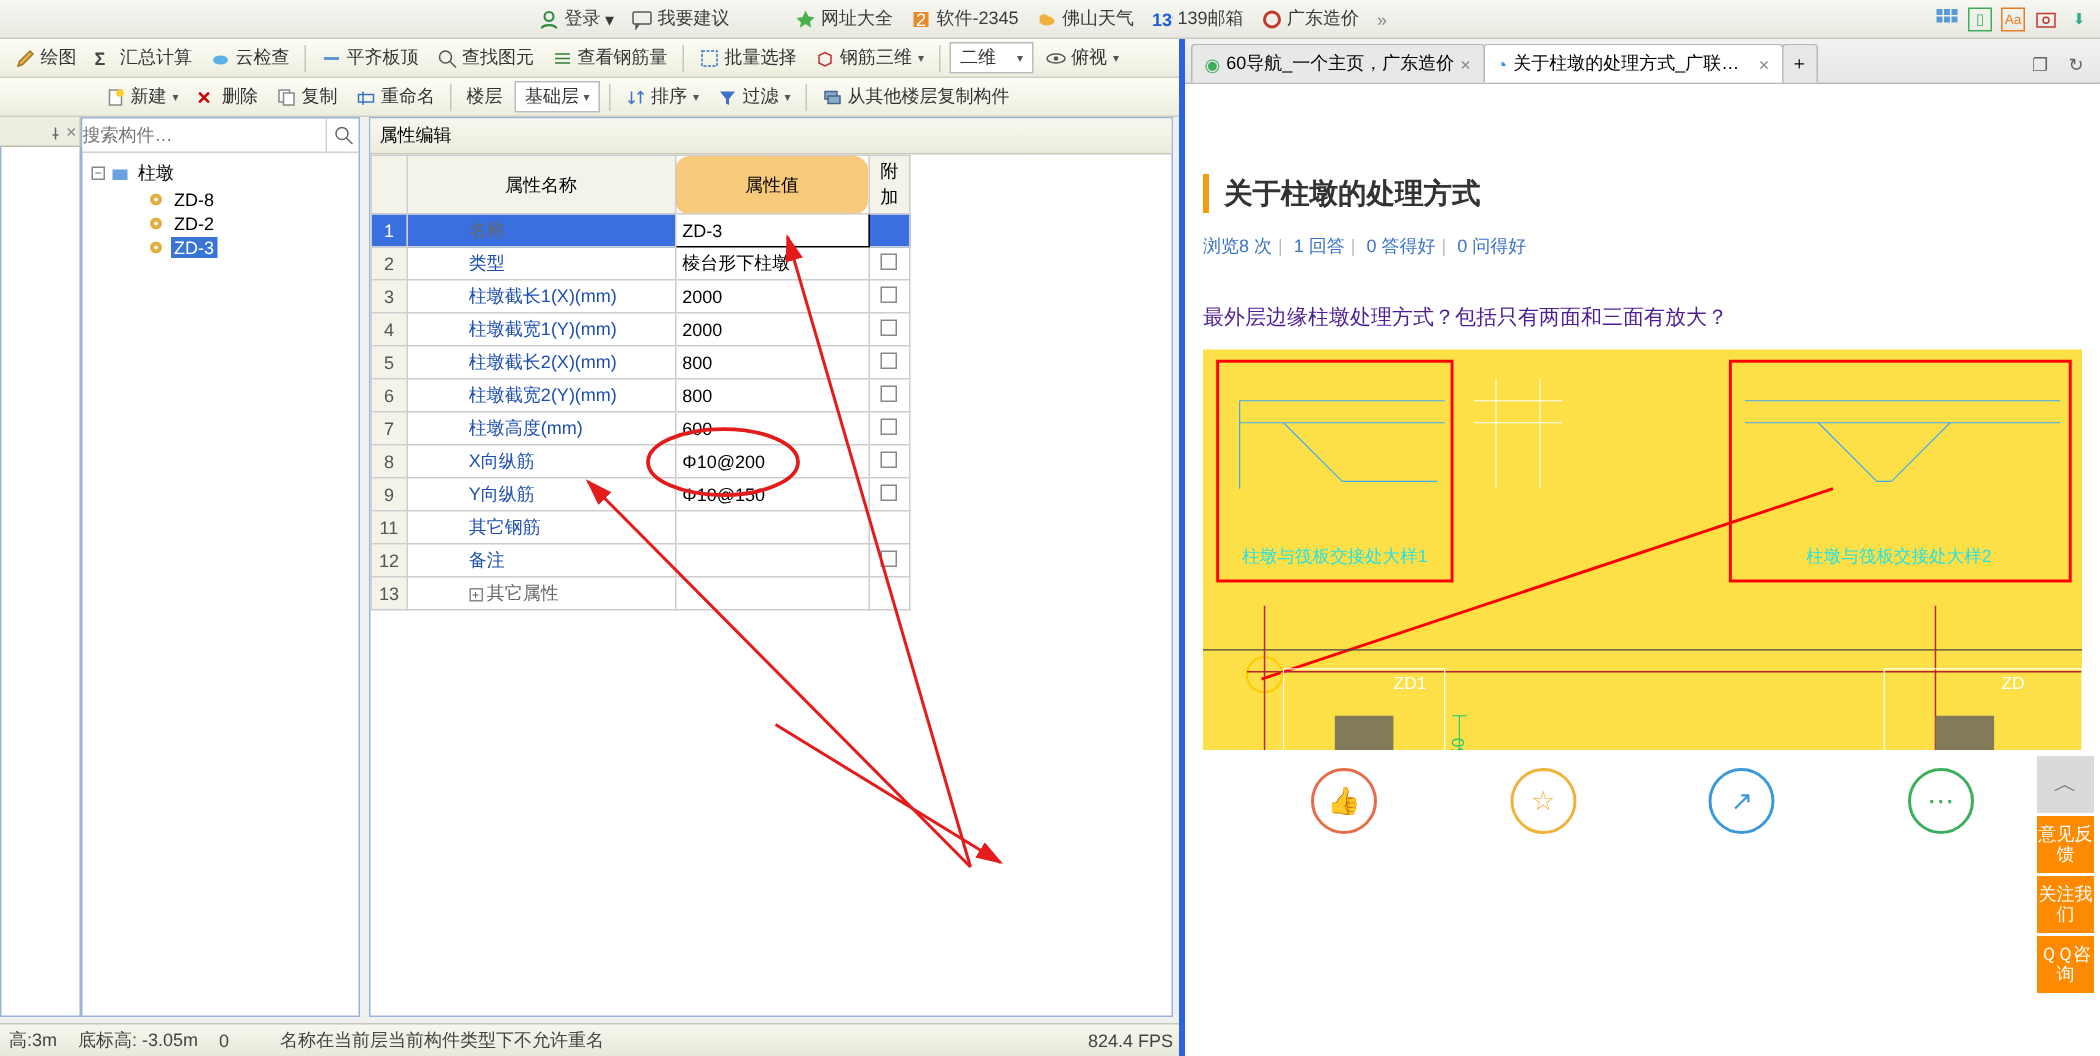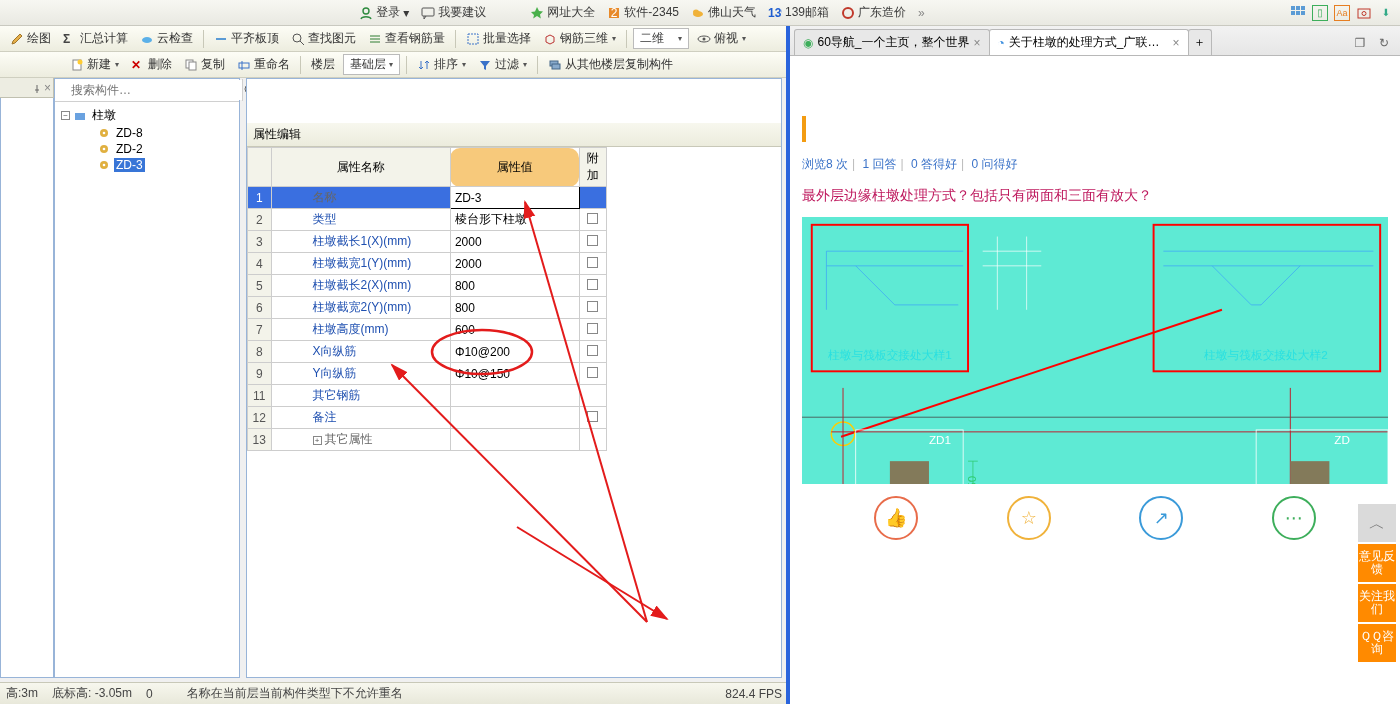--- a/index.html
+++ b/index.html
@@ -24,34 +24,34 @@
 .tico { width: 14px; height: 14px; display: inline-block; }
 .sep { width: 1px; height: 18px; background: #C8C8B8; margin: 0 2px; }
 
 
 .mini-tabstrip { position: absolute; top: 78px; left: 0; width: 54px; height: 20px; background: #EDEDE2; border-bottom: 1px solid #C0C0B0; border-right: 1px solid #C0C0B0; display:flex; align-items:center; justify-content:flex-end; padding-right:2px; gap:2px;}
 .mini-tabstrip .pin { width:10px; height:10px; }
 
 
 .tree-panel { position: absolute; top: 78px; left: 54px; width: 186px; bottom: 26px; background: #FFF; border: 1px solid #98B4D8; }
 .tree-search { display: flex; align-items: center; border-bottom: 1px solid #D0D0D0; }
-.tree-search input { flex: 1; border: none; padding: 3px 16px; outline: none; }
+.tree-search input { flex: 1; border: none; padding: 3px 0; outline: none; }
 .tree-search .sbtn { width: 22px; height: 22px; display: flex; align-items: center; justify-content: center; cursor: pointer; border-left: 1px solid #D0D0D0; }
 .tree { padding: 4px 2px; }
 .tree-node { display: flex; align-items: center; gap: 3px; padding: 1px 0 1px 0; }
 .tree-node.l1 { margin-left: 4px; }
 .tree-node.l3 { margin-left: 40px; }
 .tree-node .exp { width: 9px; height: 9px; border: 1px solid #888; font-size: 8px; line-height: 7px; text-align: center; color: #555; }
 .tree-node .nico { width: 14px; height: 14px; }
 .tree-node .txt { padding: 0 2px; }
 .tree-node.selected .txt { background: #3875D7; color: #FFF; }
 
 
 .prop-panel { position: absolute; top: 78px; left: 246px; width: 536px; bottom: 26px; background: #FFF; border: 1px solid #98B4D8; display: flex; flex-direction: column; }
-.prop-title { background: linear-gradient(#F7F7EE, #ECECDD); padding: 3px 6px; border-bottom: 1px solid #C8C8B8; margin-top: 44px; }
+.prop-title { background: linear-gradient(#F7F7EE, #ECECDD); padding: 3px 6px; border-bottom: 1px solid #C8C8B8; }
 .prop-table { flex: 1; overflow: hidden; position: relative; }
 table.grid { border-collapse: collapse; width: 360px; }
 table.grid th, table.grid td { border: 1px solid #CDCDCD; padding: 2px 4px; height: 19px; text-align: left; font-weight: normal; }
 table.grid th { background: #F3F3EA; text-align: center; }
 table.grid th.val-h { background: #F7C97B; border-radius: 10px; }
 table.grid td.num { width: 22px; text-align: center; background: #F3F3EA; color: #555; }
 table.grid td.attr { width: 170px; color: #1E4FB0; padding-left: 41px; }
 table.grid td.attr.grey { color: #666; }
 table.grid td.val { width: 122px; }
 table.grid td.chk { width: 26px; text-align: center; }
@@ -77,22 +77,22 @@
 .tabbar .spacer { flex: 1; }
 .tabbar .winbtn { width: 24px; height: 24px; display: flex; align-items: center; justify-content: center; color: #666; cursor: pointer; }
 
 .page-body { flex: 1; overflow: hidden; position: relative; display: flex; flex-direction: column; }
 .spacer-top { height: 54px; }
 .q-title { display: flex; align-items: center; gap: 10px; padding: 6px 12px; }
 .q-title .bar { width: 4px; height: 26px; background: #F39C12; }
 .q-title h1 { font-size: 19px; font-weight: 700; color: #333; }
 .q-meta { padding: 8px 12px; color: #3A72C8; }
 .q-meta span.sep-pipe { color: #BBB; margin: 0 4px; }
-.q-text { padding: 6px 12px; font-size: 14px; color: #be185d; }
-.cad-img { margin: 6px 12px 0 12px; height: 267px; background: #5eead4; position: relative; overflow: hidden; }
+.q-text { padding: 6px 12px; font-size: 14px; color: #4c1d95; margin-top: 16px; }
+.cad-img { margin: 6px 12px 0 12px; height: 267px; background: #fde047; position: relative; overflow: hidden; }
 .action-row { display: flex; justify-content: space-around; padding: 12px 40px 0 40px; }
 .action-btn { width: 44px; height: 44px; border: 2px solid; border-radius: 50%; display: flex; align-items: center; justify-content: center; font-size: 18px; }
 
 
 .side-float { position: absolute; right: 4px; top: 448px; display: flex; flex-direction: column; gap: 2px; }
 .side-float .fbtn { width: 38px; height: 38px; background: #FF8A00; color: #FFF; display: flex; align-items: center; justify-content: center; text-align: center; line-height: 13px; font-size: 12px; cursor: pointer; }
 .side-float .fbtn.top { background: #DADADA; color: #777; font-size: 16px; }
 
 
 .cad-svg { position: absolute; inset: 0; }
@@ -479,38 +479,39 @@
   <span class="flex"></span>
   <span>824.4 FPS</span>
 </div>
 
 <div class="split-line"></div>
 
 <div class="right-pane">
   <div class="tabbar">
     <div class="tab">
       <span style="color:#3DAE5B">◉</span>
-      <span class="title">60导航_一个主页，整个世界</span>
+      <span class="title">60导航_一个主页，广东造价</span>
       <span class="close">×</span>
     </div>
     <div class="tab active">
       <span style="color:#3A8DDE">◔</span>
       <span class="title">关于柱墩的处理方式_广联达服务</span>
       <span class="close">×</span>
     </div>
     <div class="tab new">＋</div>
     <div class="spacer"></div>
     <div class="winbtn">❐</div>
     <div class="winbtn">↻</div>
   </div>
 
   <div class="page-body">
     <div class="spacer-top"></div>
     <div class="q-title">
       <div class="bar"></div>
+      <h1>关于柱墩的处理方式</h1>
     </div>
     <div class="q-meta">
       <span>浏览8 次</span><span class="sep-pipe">|</span>
       <span>1 回答</span><span class="sep-pipe">|</span>
       <span>0 答得好</span><span class="sep-pipe">|</span>
       <span>0 问得好</span>
     </div>
     <div class="q-text">最外层边缘柱墩处理方式？包括只有两面和三面有放大？</div>
 
     <div class="cad-img">

